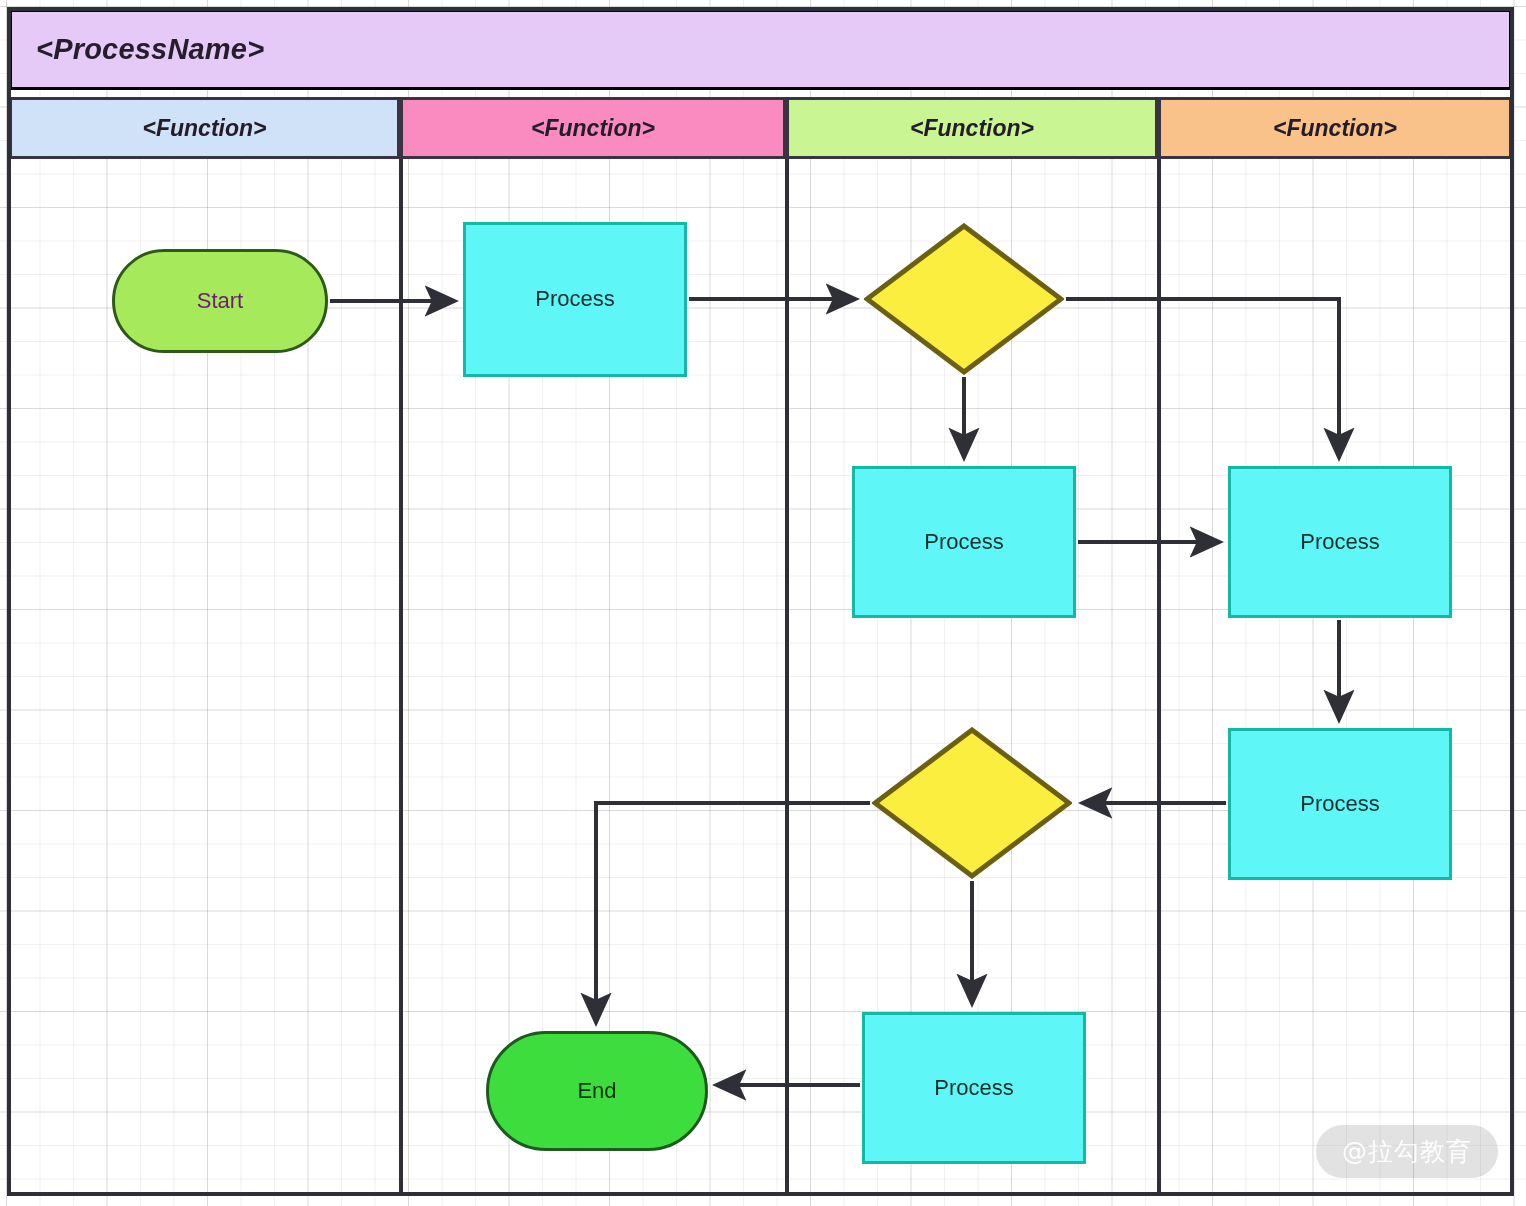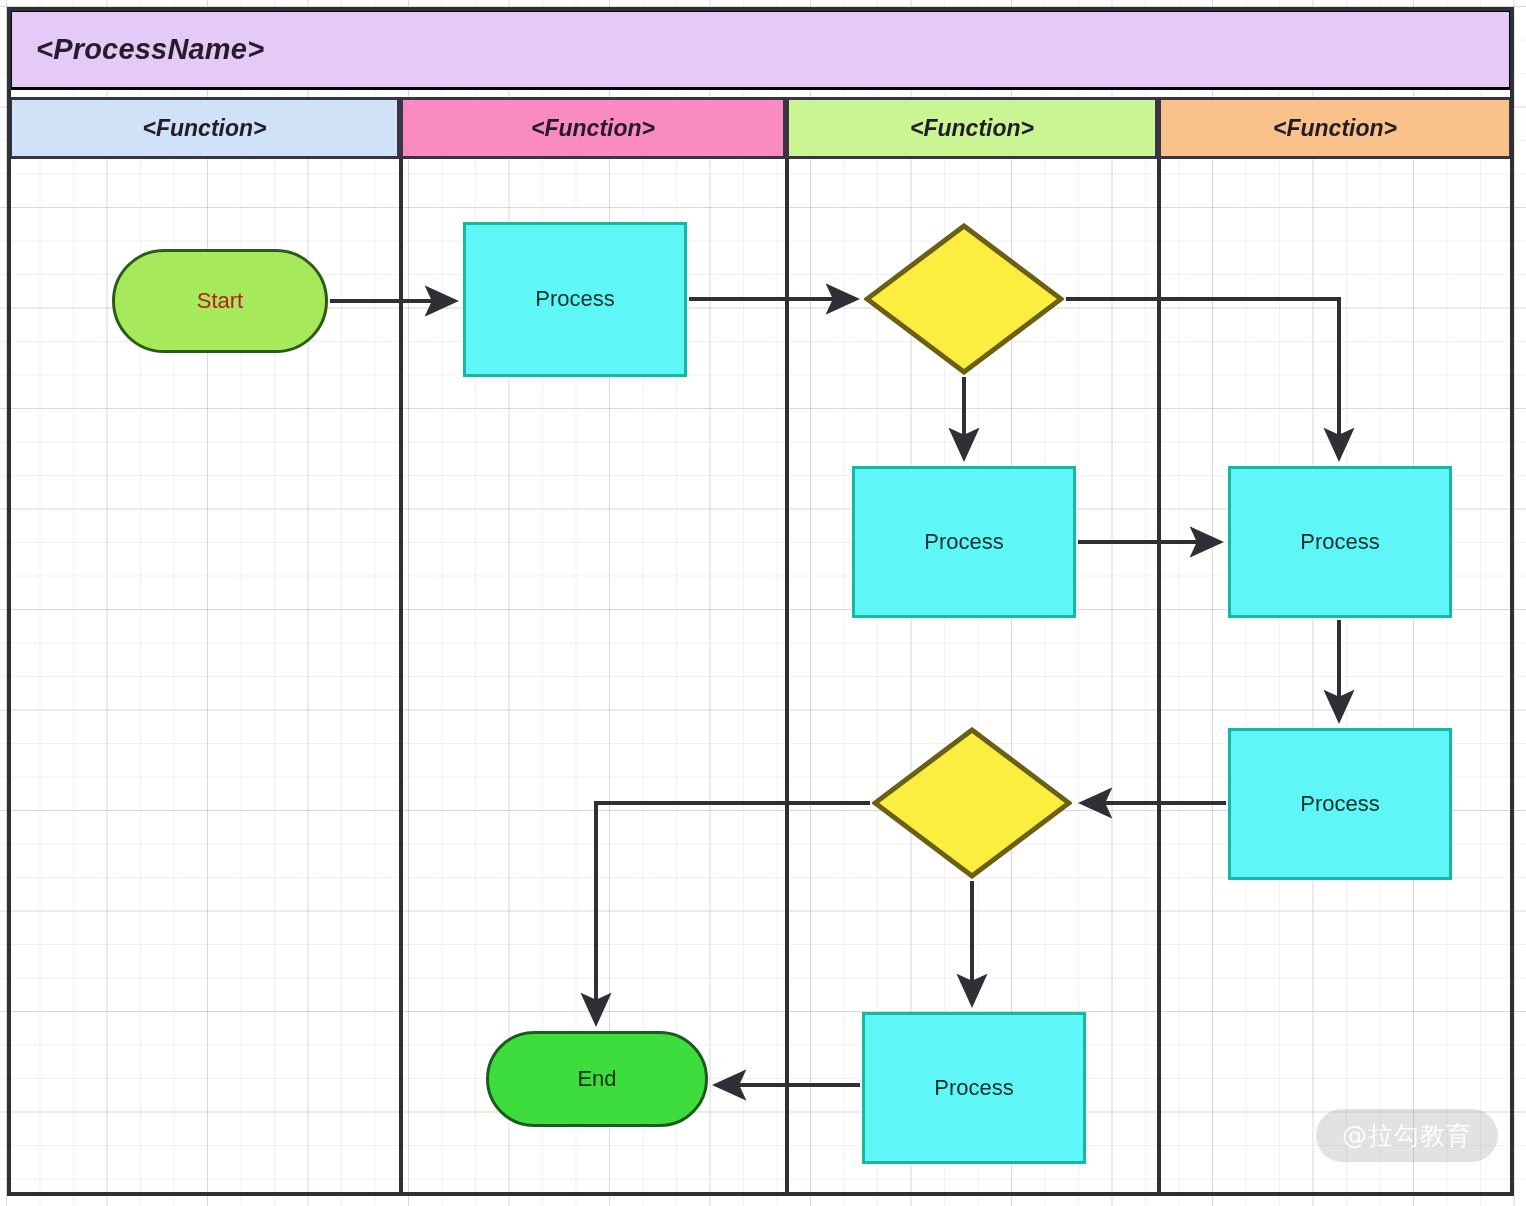--- a/index.html
+++ b/index.html
@@ -118,21 +118,21 @@
     border: 3px solid #14b8a6;
   }
 
   .node.terminator {
     border-radius: 999px;
   }
   .node.terminator.start {
     background: #a6ea5c;
     border: 3px solid #2e5a18;
   }
-  .node.terminator.start .node-label { color: #b91c1c; }
+  .node.terminator.start .node-label { color: #701a75; }
   .node.terminator.end {
     background: #3ddd3d;
     border: 3px solid #1d5a1d;
   }
   .node.terminator.end .node-label { color: #0d330d; }
 
   .node.decision {
     background: transparent;
     border: none;
   }
@@ -145,21 +145,21 @@
     left: 0; top: 0;
     width: 1526px;
     height: 1206px;
     pointer-events: none;
   }
 
   
   #watermark {
     position: absolute;
     right: 28px;
-    bottom: 44px;
+    bottom: 28px;
     background: rgba(125,125,125,0.22);
     color: rgba(255,255,255,0.92);
     border-radius: 999px;
     padding: 10px 26px;
     font-size: 25px;
     letter-spacing: 1px;
     font-family: "DejaVu Sans", sans-serif;
   }
 </style>
 </head>
@@ -252,21 +252,21 @@
     <svg width="200" height="152" viewBox="0 0 200 152">
       <polygon points="100,3 197,76 100,149 3,76" fill="#fbee3f" stroke="#6b6011" stroke-width="5"></polygon>
     </svg>
     <span class="node-label"></span>
   </div>
 
   <div class="node process" style="left:862px; top:1012px; width:224px; height:152px;">
     <span class="node-label">Process</span>
   </div>
 
-  <div class="node terminator end" style="left:486px; top:1031px; width:222px; height:96px;">
+  <div class="node terminator end" style="left:486px; top:1031px; width:222px; height:120px;">
     <span class="node-label">End</span>
   </div>
 
   <div id="frame"></div>
 
   <div id="watermark">@拉勾教育</div>
 
 </div>
 
 </body></html>

